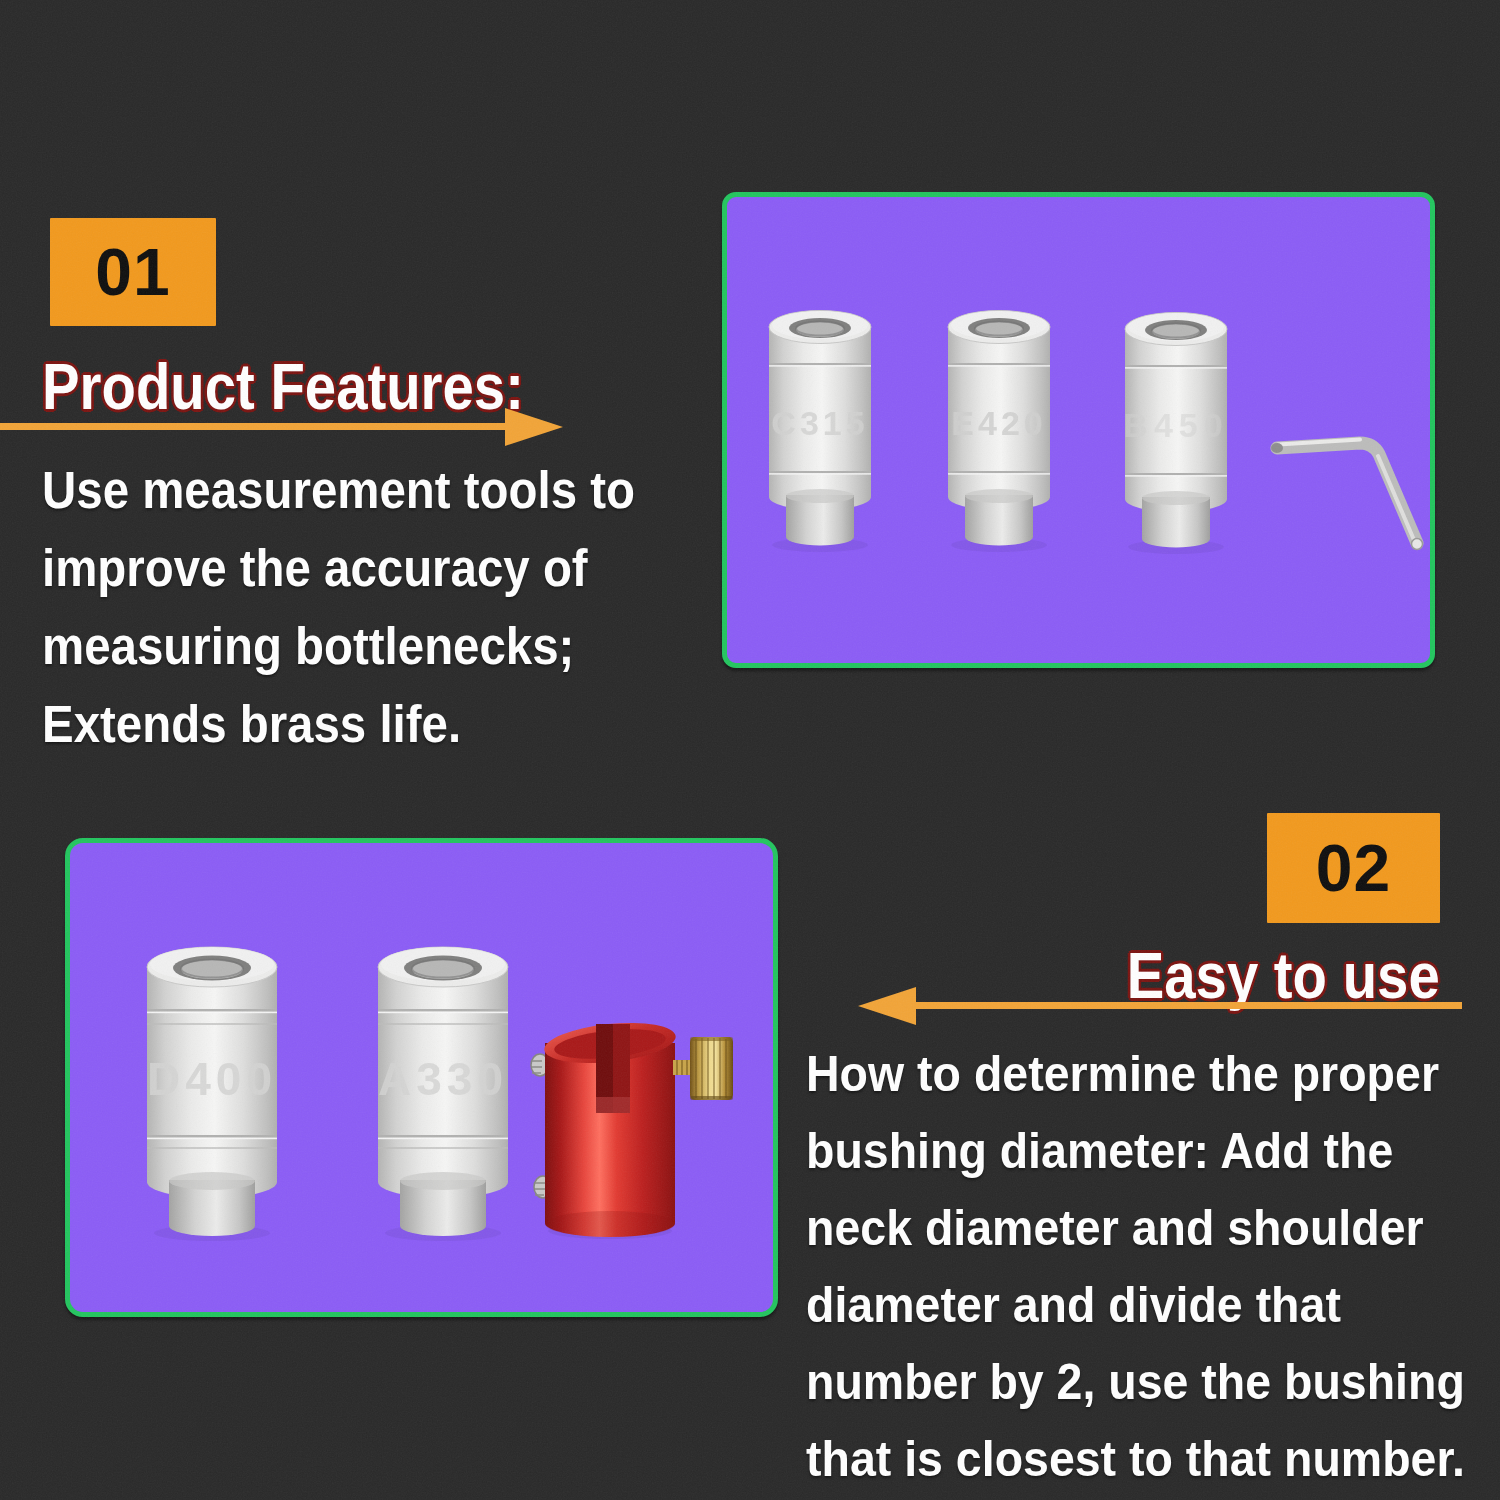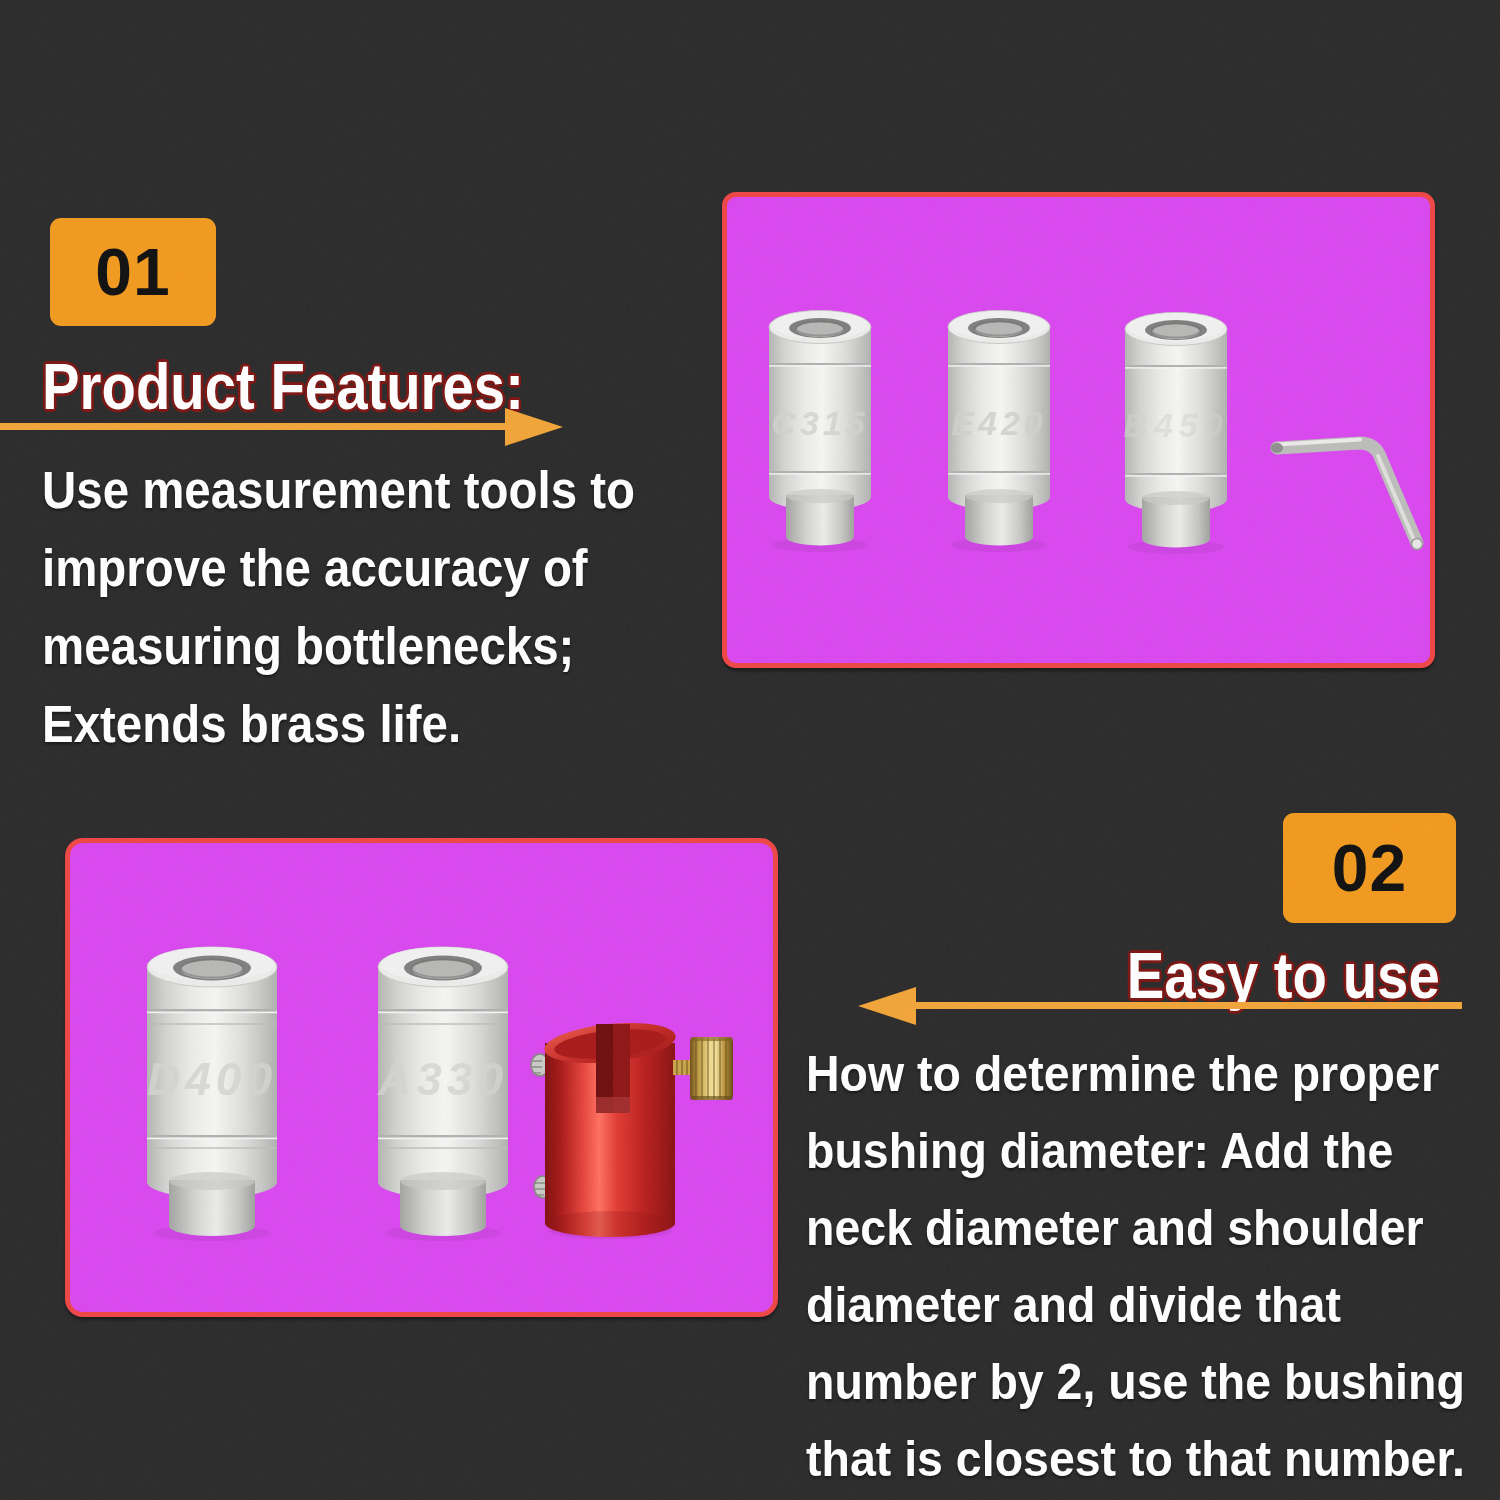--- a/index.html
+++ b/index.html
@@ -4,24 +4,24 @@
 <style>
   html,body{margin:0;padding:0;background:#191919;}
   .canvas{
     position:relative;width:1500px;height:1500px;overflow:hidden;
     background:#292929;
     font-family:"Liberation Sans","DejaVu Sans",sans-serif;
   }
   .badge{
     position:absolute;background:#F2991D;color:#0e0e0e;
     display:flex;align-items:center;justify-content:center;
-    border-radius:11px;font-weight:700;font-size:66px;letter-spacing:1px;
+    border-radius:1px;font-weight:700;font-size:66px;letter-spacing:1px;
   }
   #badge1{left:50px;top:218px;width:166px;height:108px;}
-  #badge2{left:1267px;top:813px;width:173px;height:110px;margin-left:16px;}
+  #badge2{left:1267px;top:813px;width:173px;height:110px;}
   .heading{
     position:absolute;color:#ffffff;font-weight:700;font-size:64px;line-height:1.1;
     white-space:nowrap;
     text-shadow:
       3px 0 0 #7B1310,-3px 0 0 #7B1310,0 3px 0 #7B1310,0 -3px 0 #7B1310,
       2px 2px 0 #7B1310,-2px 2px 0 #7B1310,2px -2px 0 #7B1310,-2px -2px 0 #7B1310;
   }
   #heading1{left:42px;top:352px;transform:scaleX(.88);transform-origin:left top;}
   #heading2{right:60px;top:941px;transform:scaleX(.88);transform-origin:right top;}
   .arrow-line{position:absolute;height:7px;background:#F2A437;}
@@ -31,22 +31,22 @@
   #arrow2-line{left:914px;top:1002px;width:548px;}
   #arrow2-head{left:858px;top:987px;border-top:19px solid transparent;border-bottom:19px solid transparent;border-right:58px solid #F2A437;}
   .body-text{
     position:absolute;color:#ffffff;font-weight:700;white-space:nowrap;
     transform:scaleX(.93);transform-origin:left top;
     text-shadow:0 2px 3px rgba(0,0,0,.55);
   }
   #body1{left:42px;top:452px;font-size:51px;line-height:78px;}
   #body2{left:806px;top:1036px;font-size:50px;line-height:77px;}
   .panel{
-    position:absolute;background:#d946ef;border:5px solid #ef4444;border-radius:14px;
-    box-sizing:border-box;overflow:hidden;box-shadow:0 3px 3px rgba(0,0,0,.45);font-style:italic;
+    position:absolute;background:#8b5cf6;border:5px solid #22c55e;border-radius:14px;
+    box-sizing:border-box;overflow:hidden;box-shadow:0 3px 3px rgba(0,0,0,.45);
   }
   #panelTR{left:722px;top:192px;width:713px;height:476px;}
   #panelBL{left:65px;top:838px;width:713px;height:479px;border-radius:18px;}
   .panel svg{display:block;width:100%;height:100%;}
   svg text{font-family:"Liberation Sans","DejaVu Sans",sans-serif;font-weight:700;}
   .grain{position:absolute;left:0;top:0;pointer-events:none;}
 </style>
 </head>
 <body>
 

